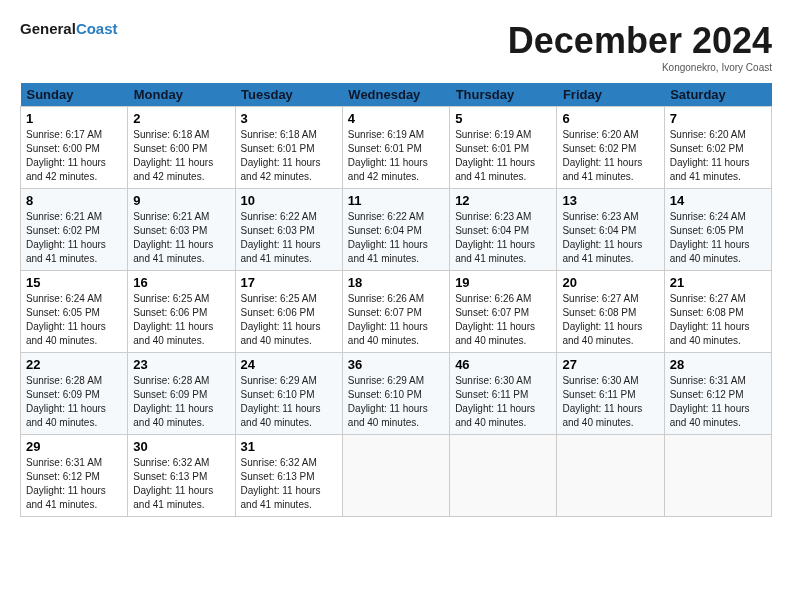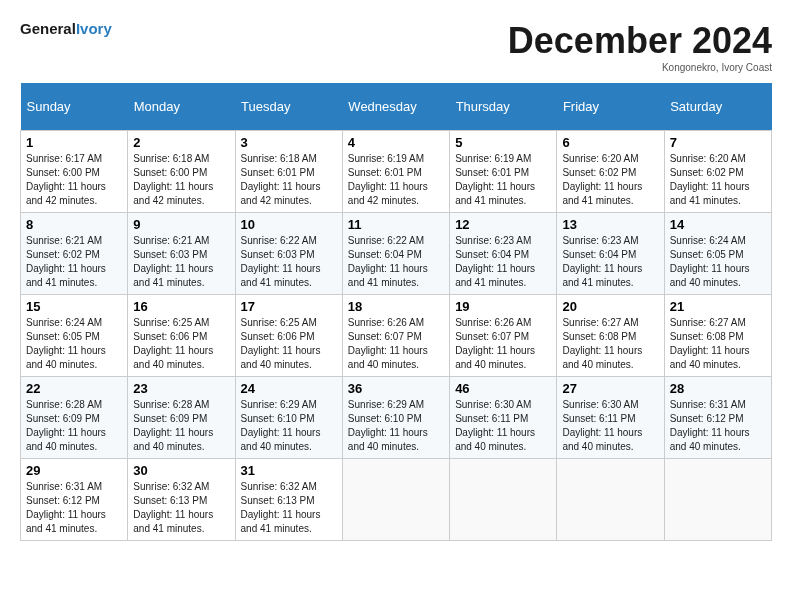--- a/index.html
+++ b/index.html
@@ -33,25 +33,25 @@
       font-size: 10px;
       color: #555;
     }
     .calendar {
       width: 100%;
       border-collapse: collapse;
       font-size: 10.5px;
     }
     .calendar th {
       background-color: #2b7fc1;
-      color: #ffffff;
+      color: #0f172a;
       text-align: left;
-      padding: 16px 6px;
+      padding: 4px 6px;
       font-size: 13px;
-      font-weight: normal;
+      font-weight: bold;
     }
     .calendar td {
       vertical-align: top;
       border: 1px solid #ccc;
       padding: 4px 5px;
       width: 14.28%;
       height: 80px;
     }
     .calendar td.empty {
       background: #f9f9f9;
@@ -76,21 +76,21 @@
   </style>
 </head>
 <body>
 
 <div class="header">
   <div class="logo">
   <div class="logo-wrapper">
 
     <div class="logo-proper">
       <span class="g1">General</span>
-      <span class="g2">Ivory</span>
+      <span class="g2">Coast</span>
     </div>
   </div>
 </div>
   <div class="title-block">
     <div class="month-title">December 2024</div>
     <div class="location">Kongonekro, Ivory Coast</div>
   </div>
 </div>
 
 <table class="calendar">

